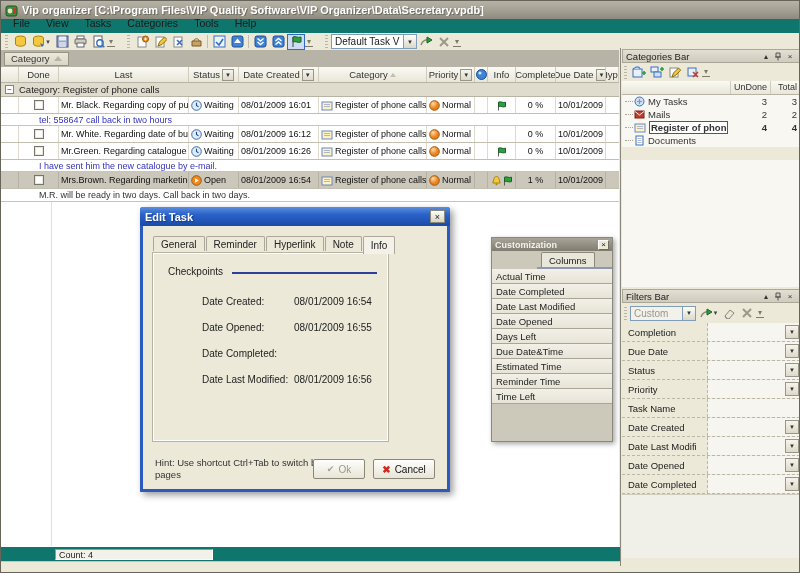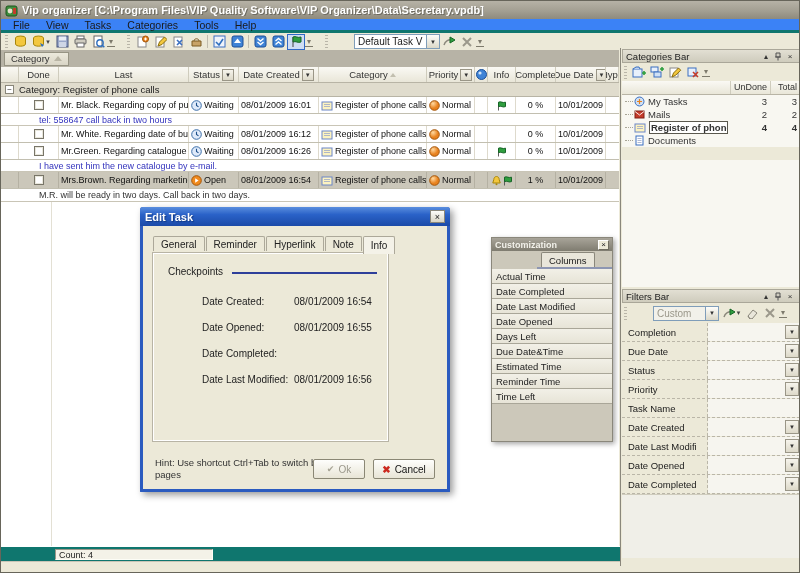--- a/index.html
+++ b/index.html
@@ -7,36 +7,36 @@
   body { font-family:"Liberation Sans", sans-serif; color:#1a1a1a; }
   .screen { position:relative; width:800px; height:573px; background:#ece9d8; overflow:hidden; border:1px solid #67655a; }
 
   
   .titlebar { position:absolute; left:0; top:0; width:800px; height:18px;
     background:linear-gradient(180deg,#b6b2a6 0%,#a39f92 55%,#8e8a7d 100%);
     display:flex; align-items:center; padding:0 4px; }
   .titlebar .ttext { color:#fff; font-size:11px; font-weight:bold; margin-left:4px; white-space:nowrap; overflow:hidden; text-shadow:1px 1px 0 #6d6a60; }
 
   
-  .menubar { position:absolute; left:0; top:18px; width:800px; height:14px; background:#3b82f6;
-    display:flex; align-items:flex-start; font-size:10.5px; border-bottom:3px solid #0f766e; padding-left:4px; }
+  .menubar { position:absolute; left:0; top:18px; width:800px; height:14px; background:#0f766e;
+    display:flex; align-items:flex-start; font-size:10.5px; border-bottom:6px solid #0f766e; padding-left:4px; }
   .menu-item { padding:0 8px; height:100%; display:flex; align-items:center; cursor:default; }
 
   
   .toolbar { position:absolute; left:0; top:32px; width:800px; height:17px; background:#ece9d8;
     display:flex; align-items:center; }
   .tb-group { display:flex; align-items:center; height:17px; margin-right:6px; padding:0 2px; }
   .tb-handle { width:3px; height:13px; margin:0 3px 0 2px;
     background:repeating-linear-gradient(180deg,#b9b5a8 0 1px,transparent 1px 3px); }
   .tb-btn { min-width:18px; height:16px; display:flex; align-items:center; justify-content:center; gap:1px; }
   .tb-btn.pressed { border:1px solid #3169c6; background:#cfddf4; }
   .tb-sep { width:1px; height:13px; background:#c0bcae; margin:0 2px; }
   .ovf { font-size:8px; color:#7d7a6c; padding:0 2px; border-bottom:1px solid #7d7a6c; line-height:9px; }
   .caret8 { font-size:7px; color:#444; }
-  .combo { display:flex; align-items:center; width:86px; height:15px; background:#fff; border:1px solid #7f9db9; font-size:10px;margin-left:23px; }
+  .combo { display:flex; align-items:center; width:86px; height:15px; background:#fff; border:1px solid #7f9db9; font-size:10px; }
   .combo .ctext { flex:1; padding-left:3px; white-space:nowrap; overflow:hidden; }
   .combo .cbtn { width:13px; height:100%; border-left:1px solid #7f9db9;
     background:linear-gradient(180deg,#fdfdfa,#dcd8c8); display:flex; align-items:center; justify-content:center; font-size:6px; color:#333; }
   .combo.disabled { background:#f2f1ea; } .combo.disabled .ctext{ color:#9a978a; }
 
   
   .main-left { position:absolute; left:0; top:49px; width:618px; height:496px; background:#fff; }
   .groupby { position:absolute; left:0; top:0; width:618px; height:17px; background:#b7b3a6; display:flex; align-items:center; padding-left:3px; }
   .groupby-btn { height:14px; background:linear-gradient(180deg,#ece9dc,#d9d5c6); border:1px solid #979484;
     font-size:9.5px; display:flex; align-items:center; padding:0 6px; gap:4px; color:#333; }

